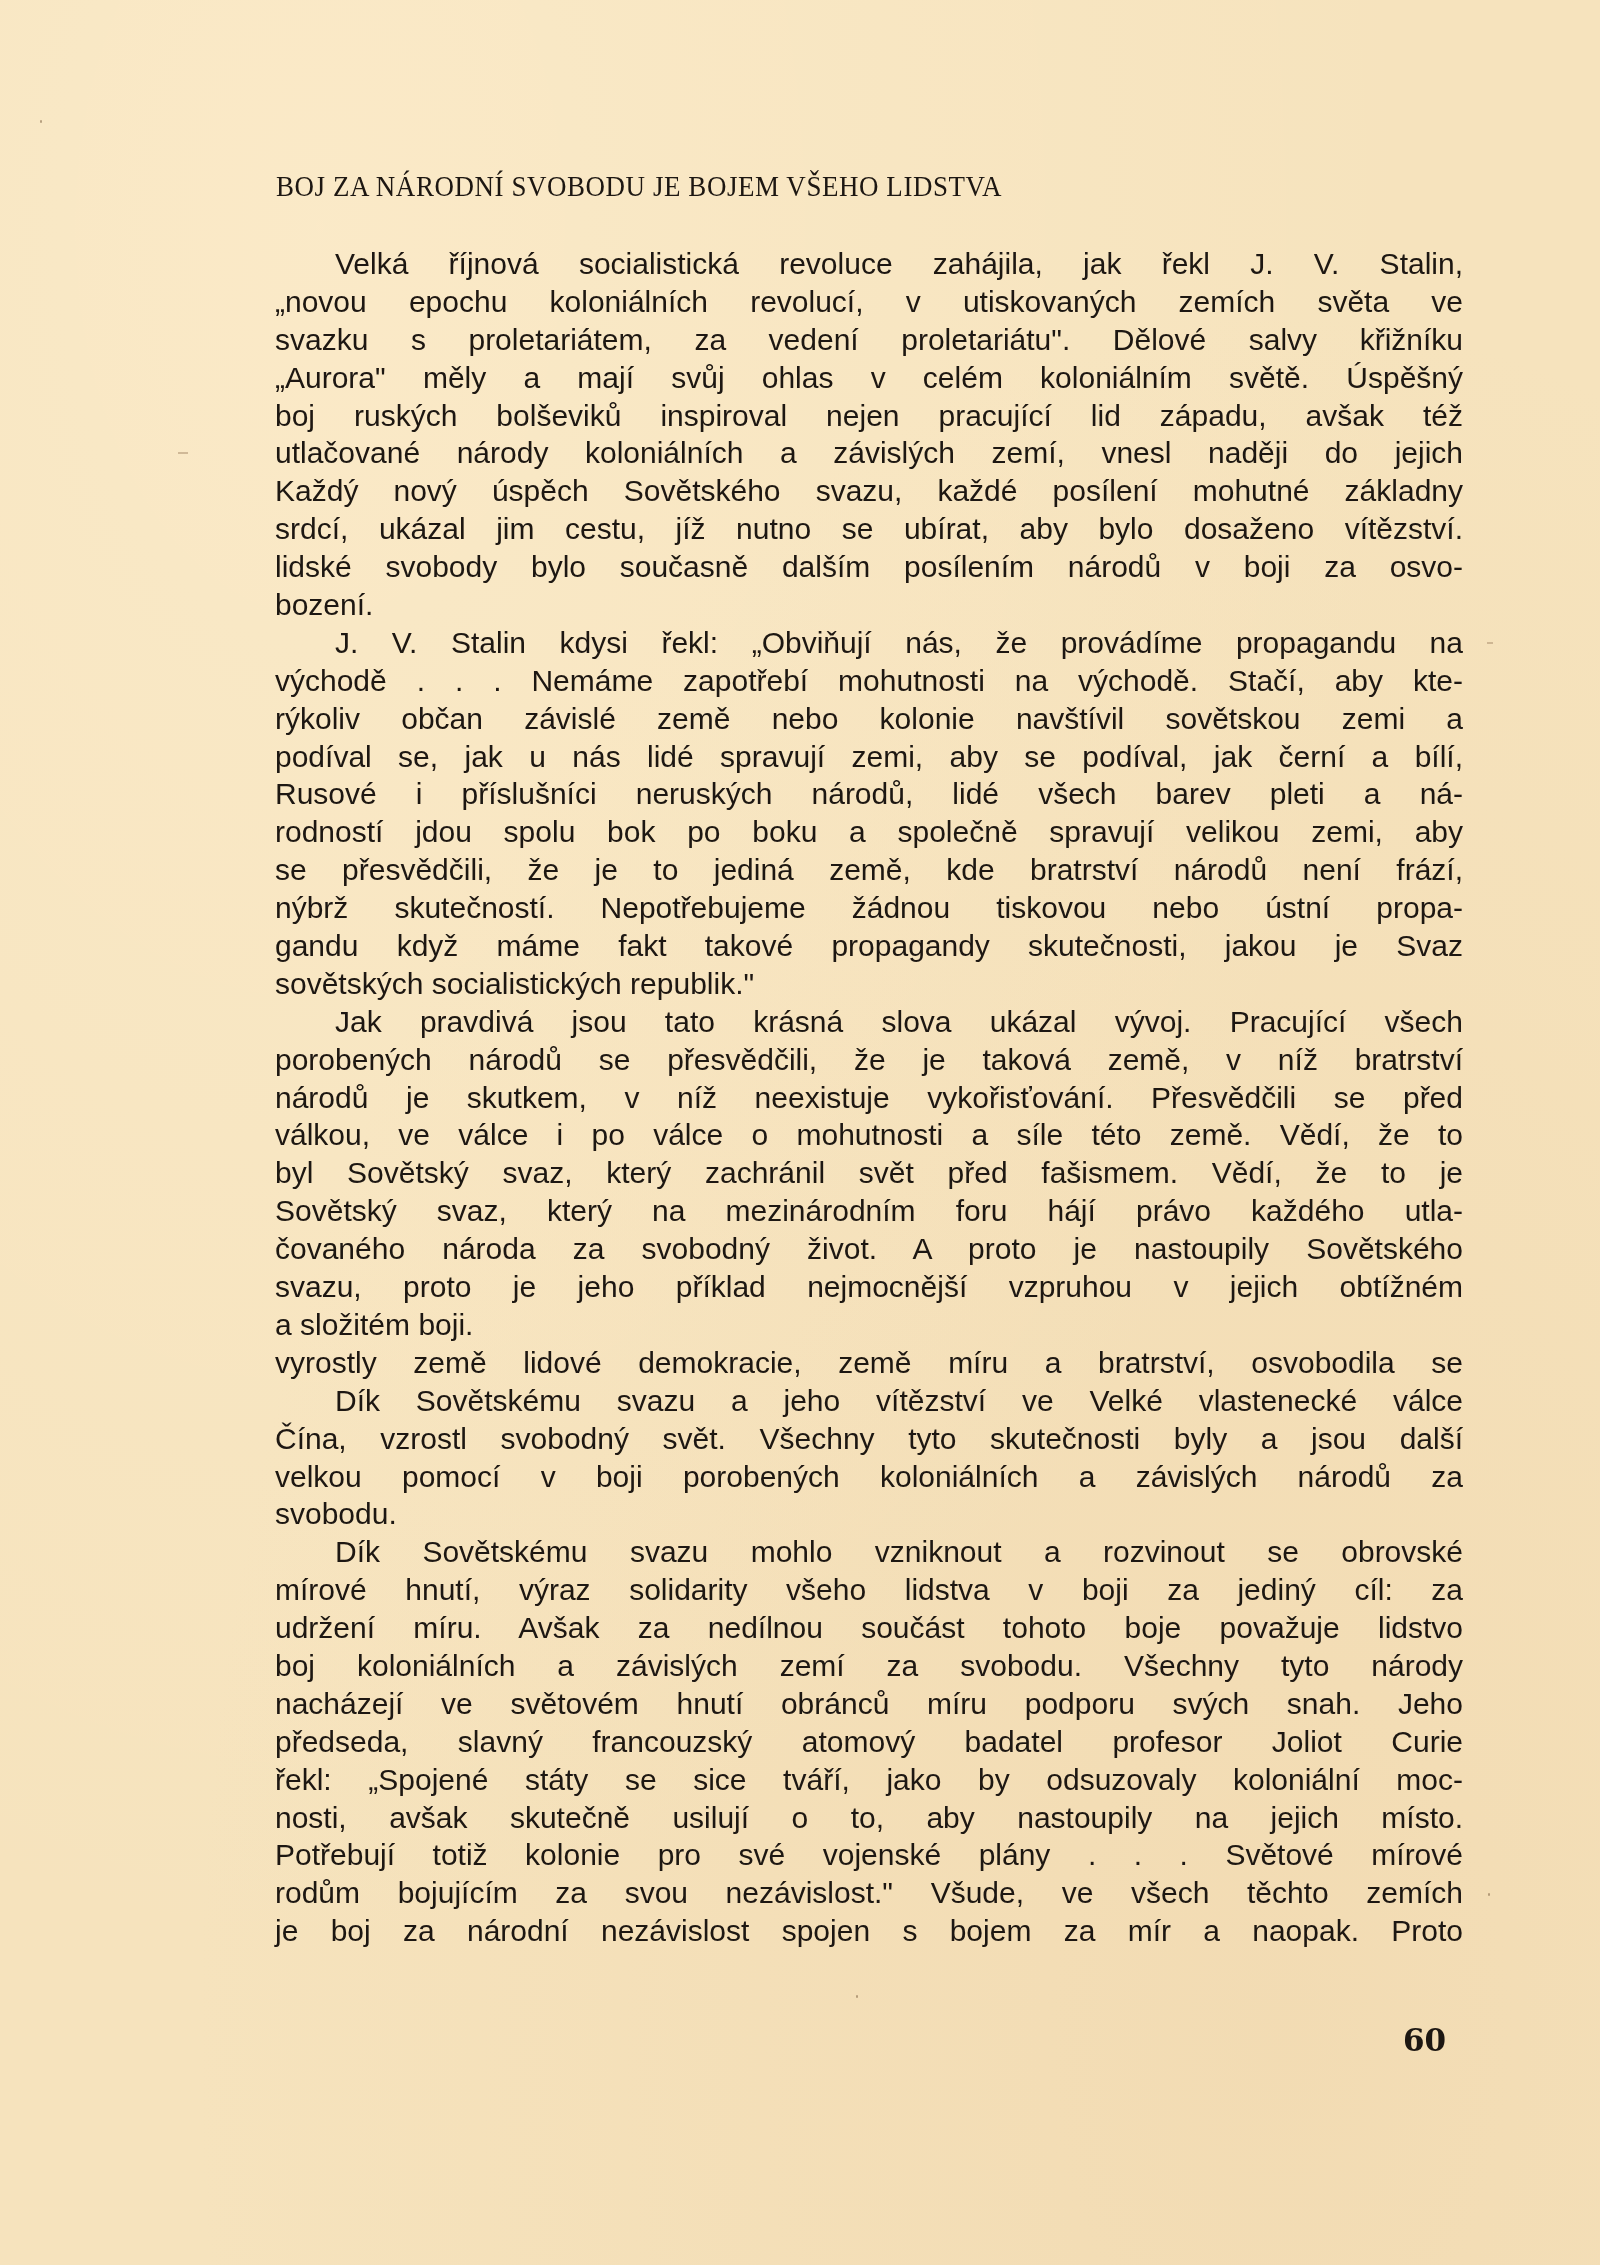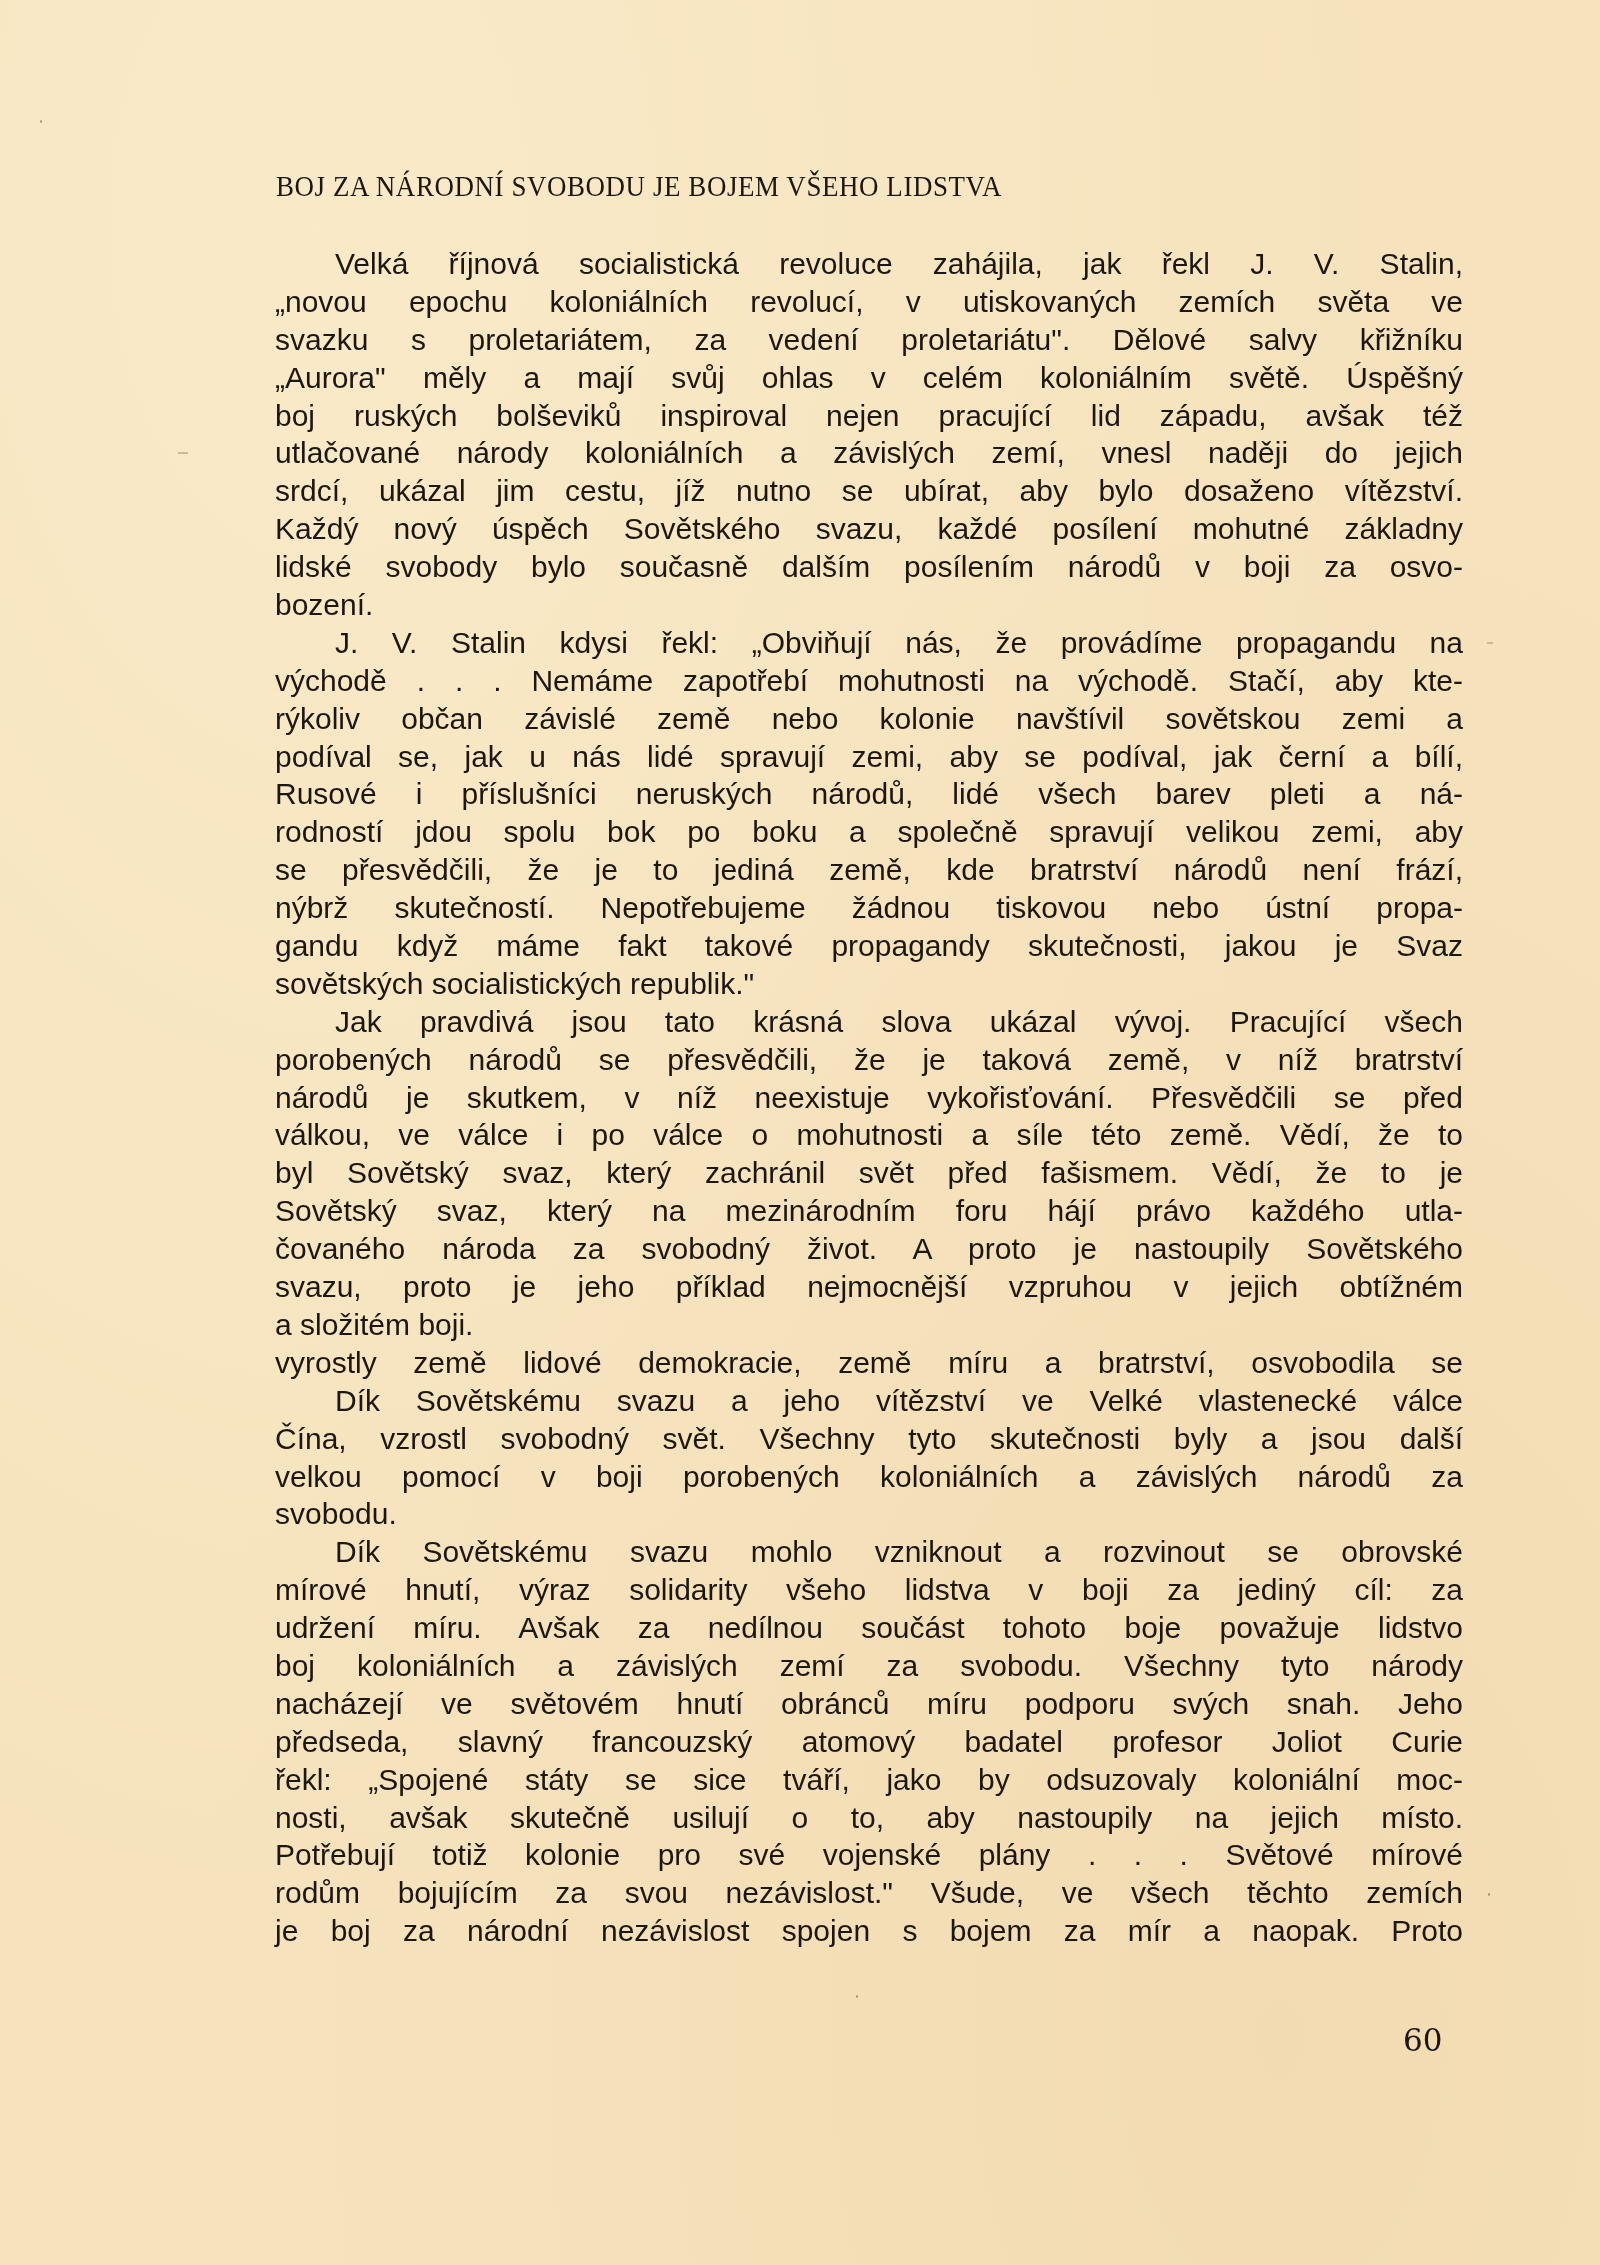--- a/index.html
+++ b/index.html
@@ -31,43 +31,43 @@
     font-size: 30px;
     white-space: nowrap;
     text-align: justify;
     text-align-last: justify;
     overflow: visible;
   }
   .line.indent { padding-left: 60px; }
   .line.last { text-align-last: left; }
   .page-number {
     position: absolute; left: 1403px; top: 2022px;
-    font-family: "DejaVu Serif", serif; font-weight: normal;
+    font-family: "DejaVu Serif", serif; font-weight: bold;
     font-size: 31px; color: #1d1712;
   }
   .speck { position: absolute; width: 2px; height: 3px; background: #8a7052; border-radius: 1px; opacity: 0.6; }
   .margin-mark { position: absolute; width: 10px; height: 2px; background: #b49a78; opacity: 0.6; }
 </style>
 </head>
 <body>
 
 <div class="page">
   <div class="title">BOJ ZA NÁRODNÍ SVOBODU JE BOJEM VŠEHO LIDSTVA</div>
 
   <div class="body-text">
 
     <div>
       <div class="line indent">Velká říjnová socialistická revoluce zahájila, jak řekl J. V. Stalin,</div>
       <div class="line">„novou epochu koloniálních revolucí, v utiskovaných zemích světa ve</div>
       <div class="line">svazku s proletariátem, za vedení proletariátu". Dělové salvy křižníku</div>
       <div class="line">„Aurora" měly a mají svůj ohlas v celém koloniálním světě. Úspěšný</div>
       <div class="line">boj ruských bolševiků inspiroval nejen pracující lid západu, avšak též</div>
       <div class="line">utlačované národy koloniálních a závislých zemí, vnesl naději do jejich</div>
+      <div class="line">Každý nový úspěch Sovětského svazu, každé posílení mohutné základny</div>
       <div class="line">srdcí, ukázal jim cestu, jíž nutno se ubírat, aby bylo dosaženo vítězství.</div>
-      <div class="line">Každý nový úspěch Sovětského svazu, každé posílení mohutné základny</div>
       <div class="line">lidské svobody bylo současně dalším posílením národů v boji za osvo-</div>
       <div class="line last">bození.</div>
     </div>
 
     <div>
       <div class="line indent">J. V. Stalin kdysi řekl: „Obviňují nás, že provádíme propagandu na</div>
       <div class="line">východě . . . Nemáme zapotřebí mohutnosti na východě. Stačí, aby kte-</div>
       <div class="line">rýkoliv občan závislé země nebo kolonie navštívil sovětskou zemi a</div>
       <div class="line">podíval se, jak u nás lidé spravují zemi, aby se podíval, jak černí a bílí,</div>
       <div class="line">Rusové i příslušníci neruských národů, lidé všech barev pleti a ná-</div>

